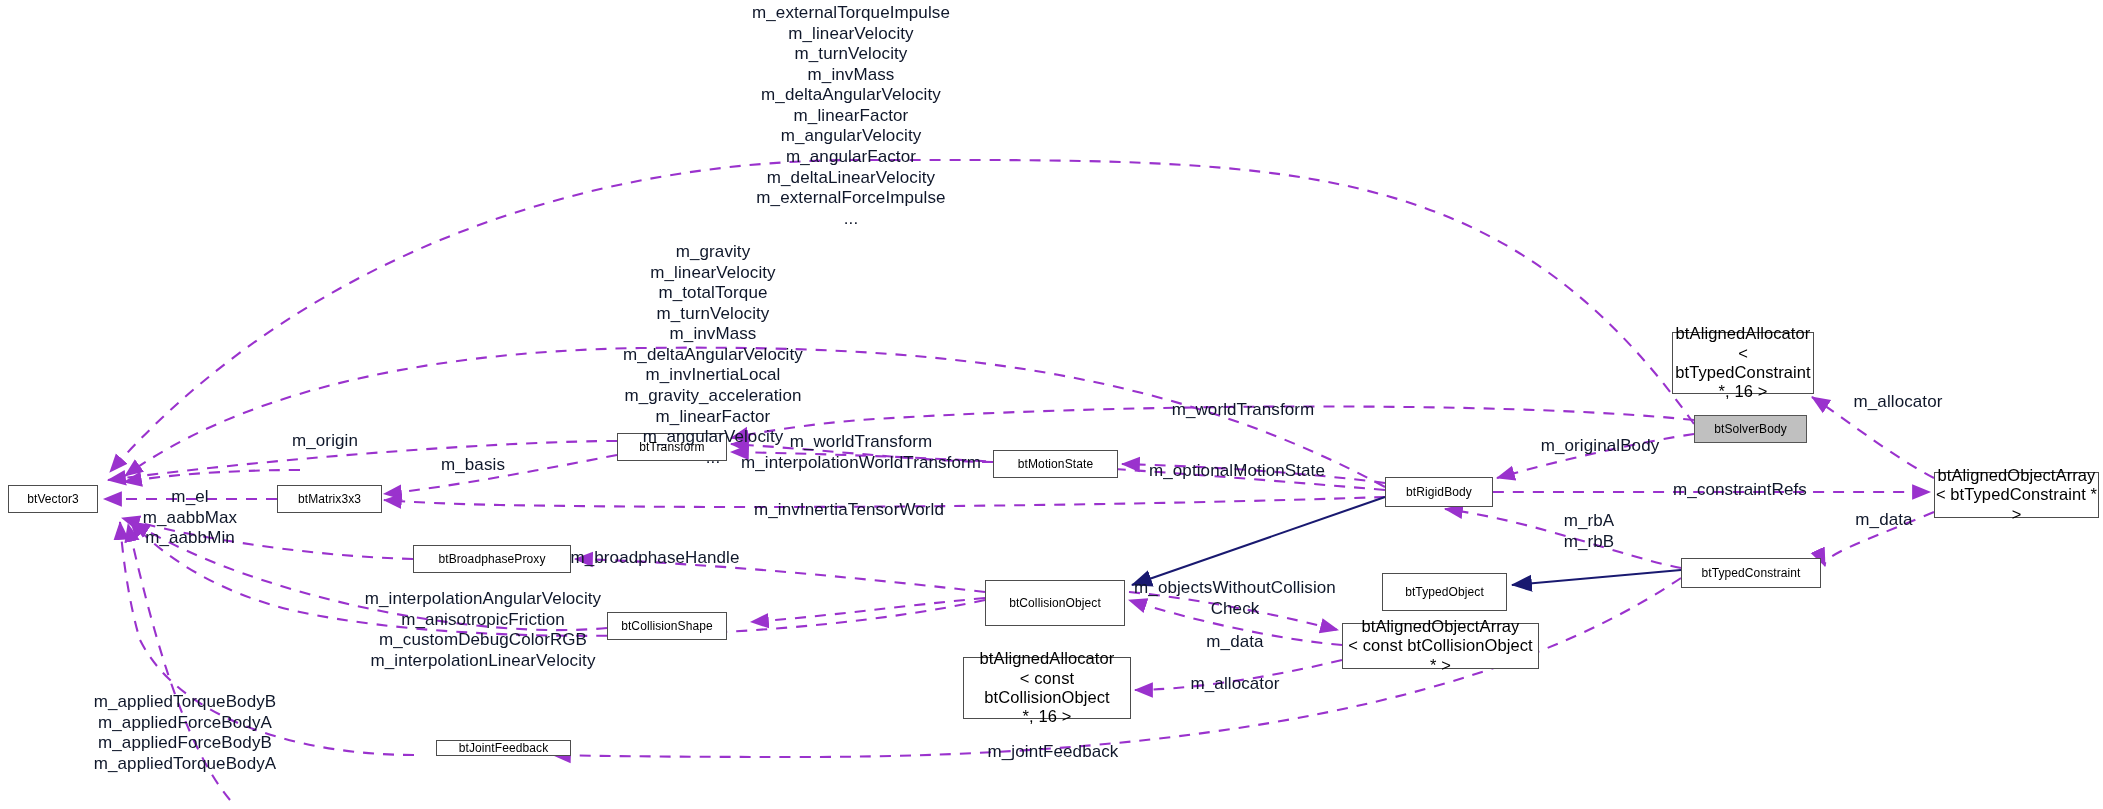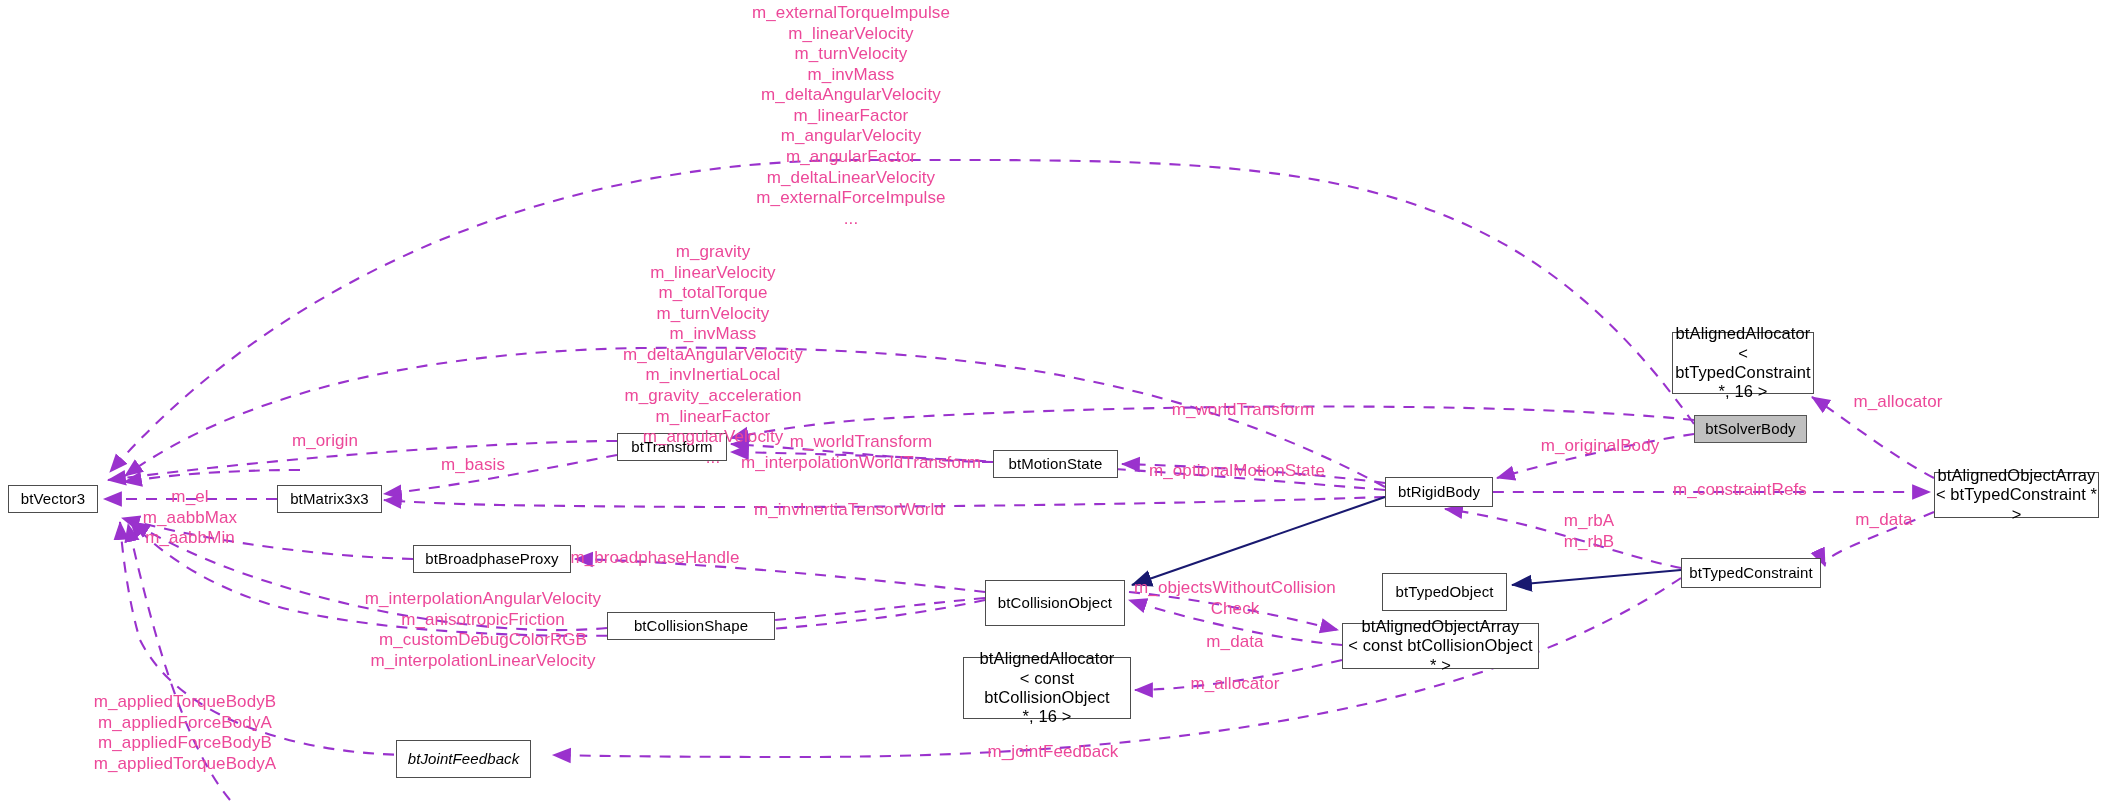--- a/index.html
+++ b/index.html
@@ -1,23 +1,23 @@
 <!DOCTYPE html>
 <html><head>
 <meta charset="utf-8">
 <style>
   html,body{margin:0;padding:0;background:#ffffff;}
   body{font-family:"Liberation Sans","DejaVu Sans",sans-serif;}
   #canvas{position:relative;width:2103px;height:809px;background:#ffffff;overflow:hidden;}
   #edges{position:absolute;left:0;top:0;width:2103px;height:809px;}
   .node{position:absolute;box-sizing:border-box;background:#ffffff;border:1.3px solid #4d4d4d;
         display:flex;align-items:center;justify-content:center;text-align:center;
-        font-size:15px;color:#000000;line-height:1.18;white-space:pre-line;letter-spacing:0.1px;}
+        font-size:12px;color:#000000;line-height:1.18;white-space:pre-line;letter-spacing:0.1px;}
   .node.solver{background:#c0c0c0;border:1.6px solid #555555;}
-  .lbl{position:absolute;font-size:17px;color:#ec4899;text-align:center;line-height:1.21;
+  .lbl{position:absolute;font-size:17px;color:#0f172a;text-align:center;line-height:1.21;
        white-space:pre-line;letter-spacing:0.1px;transform:translateX(-50%);}
 </style>
 </head>
 <body>
 
 <div id="canvas">
 
   <svg id="edges" viewBox="0 0 2103 809" xmlns="http://www.w3.org/2000/svg">
     <defs>
       <marker id="ah" markerWidth="10" markerHeight="10" refX="8.5" refY="4" orient="auto">
@@ -104,39 +104,39 @@
   </div>
 
   <div class="node" style="left:617px;top:433px;width:110px;height:28px;">
     <span>btTransform</span>
   </div>
 
   <div class="node" style="left:413px;top:545px;width:158px;height:28px;">
     <span>btBroadphaseProxy</span>
   </div>
 
-  <div class="node" style="left:607px;top:612px;width:168px;height:28px;">
+  <div class="node" style="left:607px;top:612px;width:120px;height:28px;">
     <span>btCollisionShape</span>
   </div>
 
   <div class="node" style="left:993px;top:450px;width:125px;height:28px;">
     <span>btMotionState</span>
   </div>
 
   <div class="node" style="left:985px;top:580px;width:140px;height:46px;">
     <span>btCollisionObject</span>
   </div>
 
   <div class="node" style="left:963px;top:657px;width:168px;height:62px;font-size:16.5px;">
     <span>btAlignedAllocator
 &lt; const btCollisionObject
 *, 16 &gt;</span>
   </div>
 
-  <div class="node" style="left:396px;top:740px;width:135px;height:38px;font-style:italic;">
+  <div class="node" style="left:436px;top:740px;width:135px;height:16px;">
     <span>btJointFeedback</span>
   </div>
 
   <div class="node" style="left:1342px;top:623px;width:197px;height:46px;font-size:16.5px;">
     <span>btAlignedObjectArray
 &lt; const btCollisionObject * &gt;</span>
   </div>
 
   <div class="node" style="left:1385px;top:477px;width:108px;height:30px;">
     <span>btRigidBody</span>

